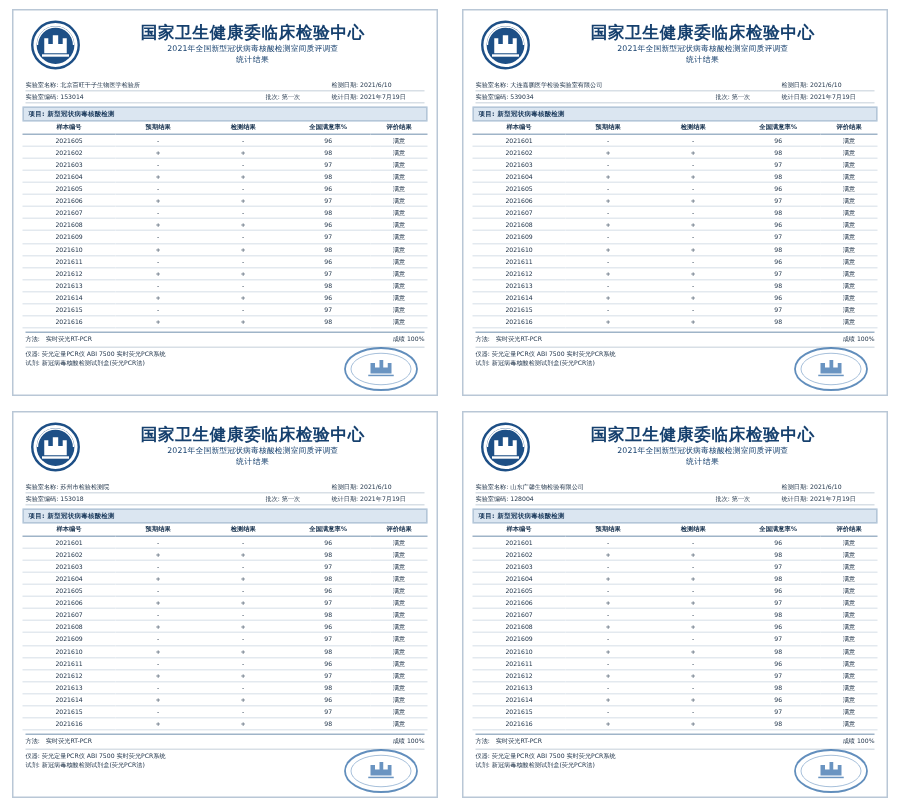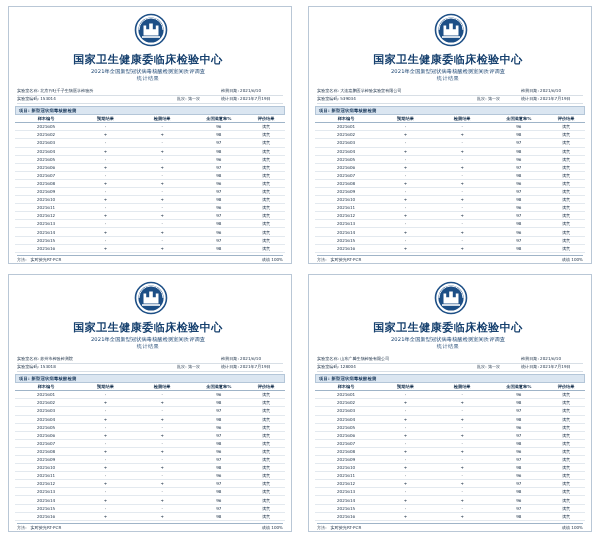--- a/index.html
+++ b/index.html
@@ -36,21 +36,20 @@
     display: flex;
     flex-direction: column;
     overflow: hidden;
   }
   
   .cert-head {
     display: flex;
     align-items: center;
     gap: 5px;
     padding: 2px 2px 3px 4px;
-    flex-direction: column;
   }
   .logo {
     width: 36px;
     height: 34px;
     flex: 0 0 36px;
     position: relative;
   }
   .logo svg { display: block; }
   .head-text {
     flex: 1 1 auto;

